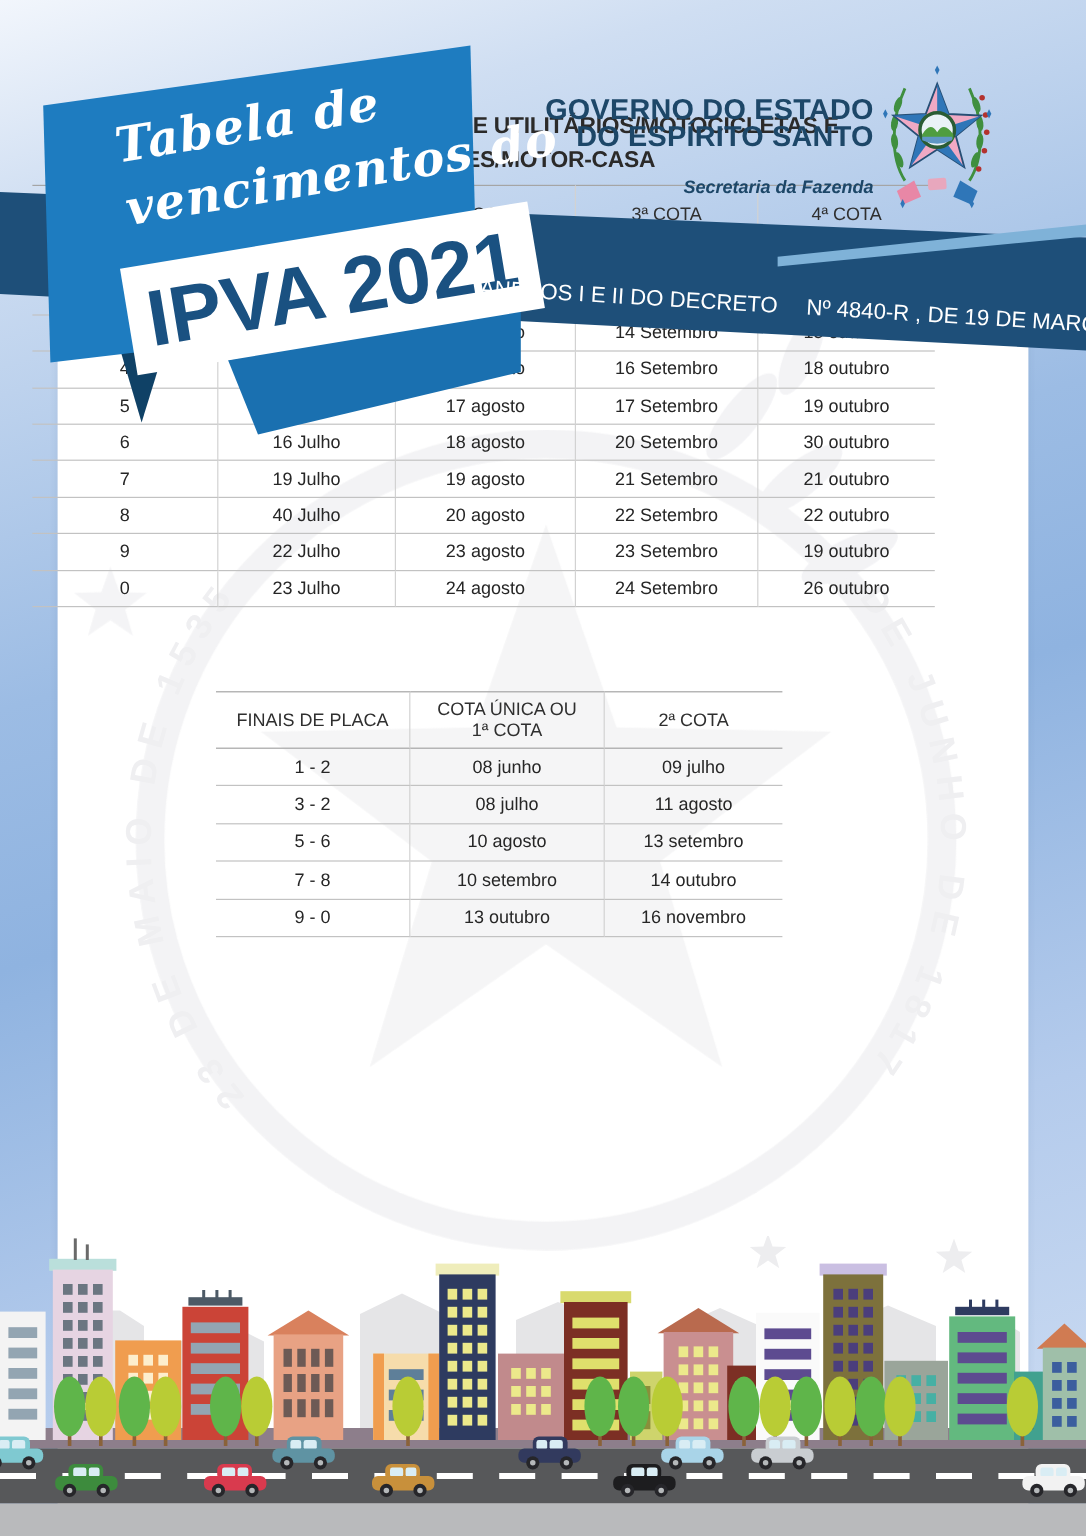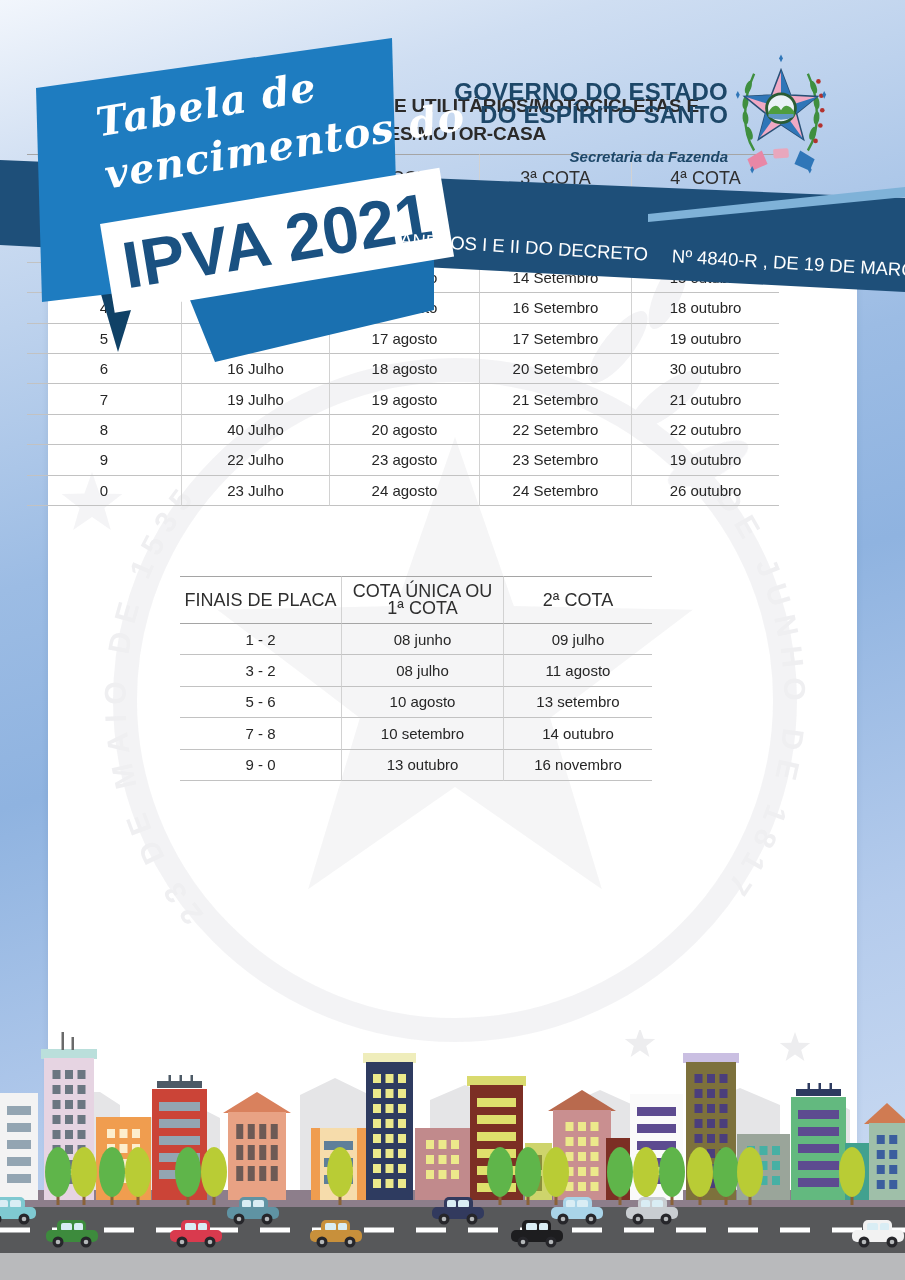--- a/index.html
+++ b/index.html
@@ -42,21 +42,21 @@
   .t1-title{left:27px;top:92px;width:752px;}
   .t2-title{left:180px;top:534px;width:472px;}
 
   
   .datatable{position:absolute;display:grid;z-index:3;}
   .t1{left:27px;top:154px;grid-template-columns:155px 148px 150px 152px 147px;
       grid-template-rows:48px repeat(10,30.4px);}
   .t2{left:180px;top:576px;grid-template-columns:162px 162px 148px;
       grid-template-rows:48px repeat(5,31.4px);}
   .cell{display:flex;align-items:center;justify-content:center;text-align:center;}
-  .th{font-size:18px;color:#2f2f2f;border-top:1px solid #a5a5a5;border-bottom:1px solid #a5a5a5;
+  .th{font-size:15px;color:#2f2f2f;border-top:1px solid #a5a5a5;border-bottom:1px solid #a5a5a5;
       white-space:pre-line;line-height:17px;}
   .td{font-size:15px;color:#262626;border-bottom:1px solid #c2c2c2;}
   .sep{border-right:1px solid #d2d2d2;}
 </style>
 </head>
 <body>
 
 <div class="page">
 
   <div class="panel">

